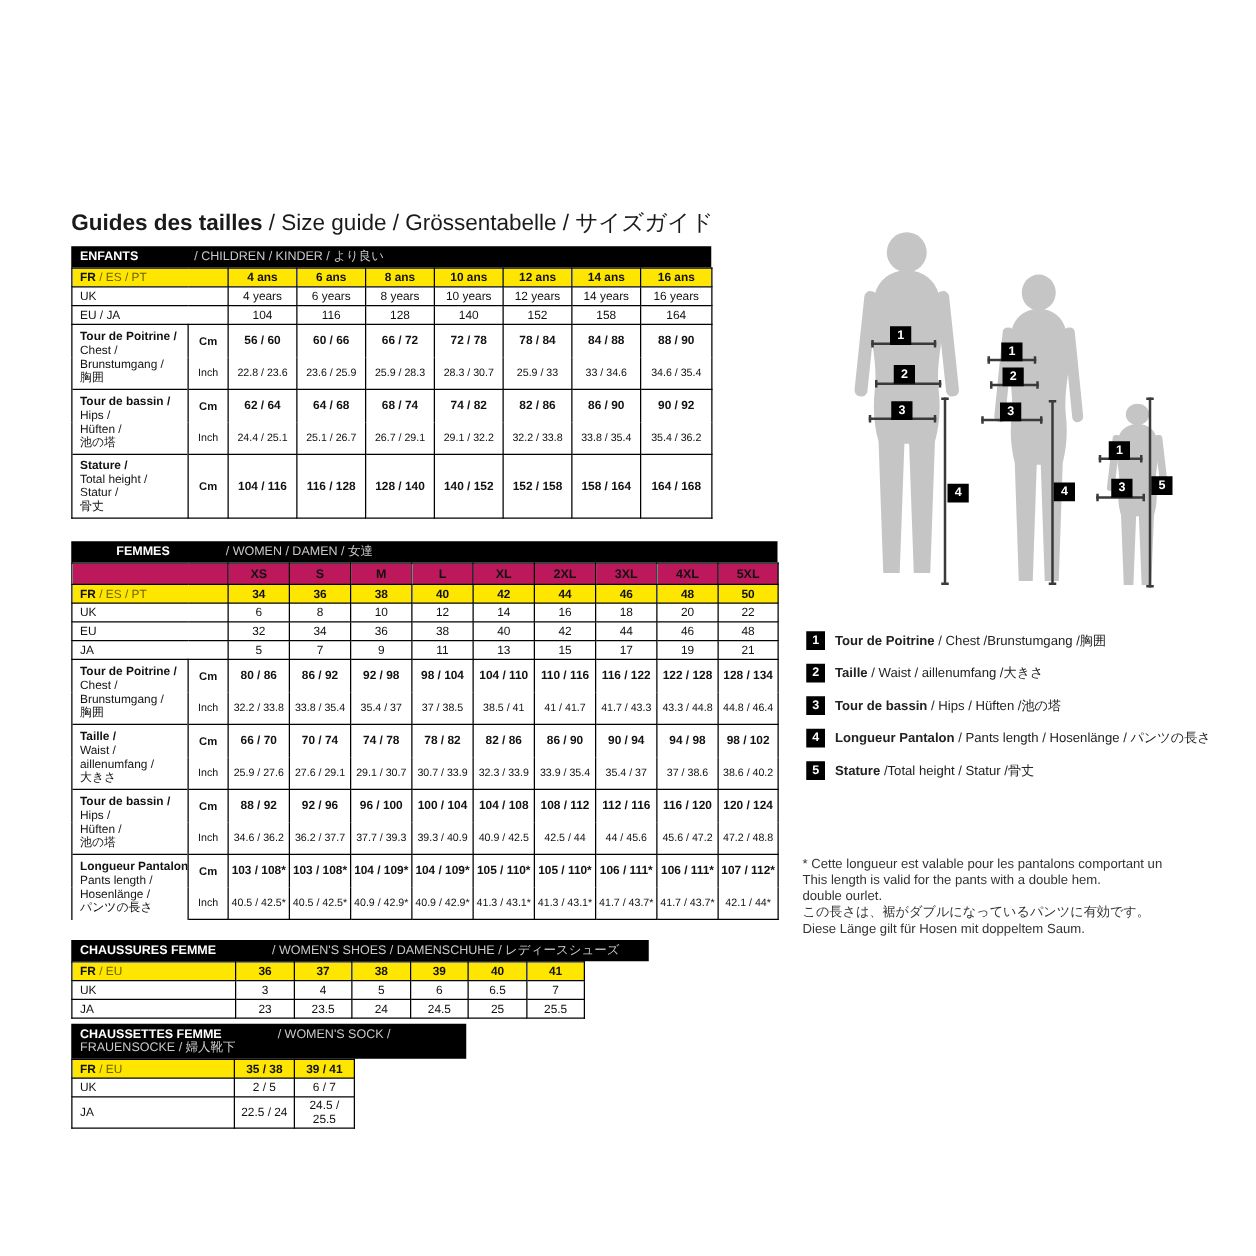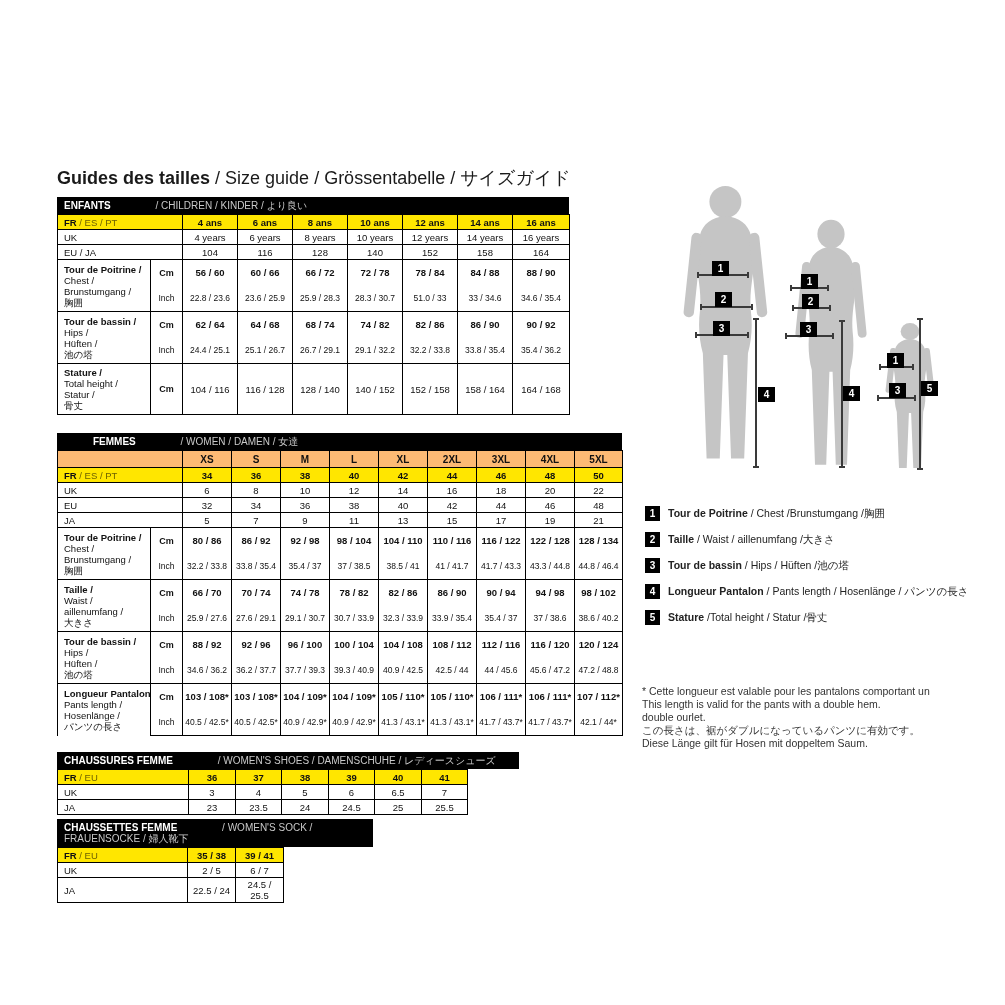--- a/index.html
+++ b/index.html
@@ -14,28 +14,28 @@
   .tblock{position:absolute;left:57px;}
   .tbar{background:#000;color:#fff;font-size:10px;padding:3px 0 3px 7px;line-height:11px;box-sizing:border-box;}
   .tbar .b{font-weight:bold;color:#fff;}
   .tbar .r{color:#c9c9c9;margin-left:42px;}
   table{border-collapse:collapse;table-layout:fixed;}
   td{border:1px solid #000;font-size:9.5px;color:#111;text-align:center;vertical-align:middle;padding:1px 2px;overflow:hidden;box-sizing:border-box;}
   td.lab{text-align:left;padding-left:6px;}
   tr.yellow td{background:#ffe600;font-weight:bold;height:15px;}
   tr.yellow td.lab .r{font-weight:normal;color:#6e6200;}
   tr.plain td{height:15px;background:#fff;}
-  tr.sizes td{font-weight:bold;font-size:10px;height:17px;background:#fdba74;}
+  tr.sizes td{font-weight:bold;font-size:10px;height:17px;background:#be185d;}
   td.unit{font-weight:bold;font-size:9px;}
   td.unit.inch{font-weight:normal;font-size:8.5px;}
   tr.cmrow td{height:26px;border-bottom:none;}
   tr.inchrow td{height:26px;border-top:none;font-size:8.5px;}
   tr.cmrow td.val{font-weight:bold;margin-left:42px;}
   tr.single td{height:46px;}
-  tr.single td.val{font-weight:normal;}
+  tr.single td.val{font-weight:bold;}
   td.mlabel{line-height:11px;padding-top:3px;padding-bottom:3px;}
   td.mlabel .l0{font-weight:bold;}
   td.mlabel div{white-space:nowrap;}
 
   
   .figures{position:absolute;left:655px;top:182px;width:340px;height:295px;}
   .figures svg{position:absolute;left:0;top:0;}
   .mline{position:absolute;height:2px;background:#3a3a3a;}
   .mline:before,.mline:after{content:"";position:absolute;top:-2px;width:2px;height:6px;background:#3a3a3a;}
   .mline:before{left:0;}
@@ -124,21 +124,21 @@
             <td class="val">78 / 84</td>
             <td class="val">84 / 88</td>
             <td class="val">88 / 90</td>
           </tr>
           <tr class="inchrow">
             <td class="unit inch">Inch</td>
             <td>22.8 / 23.6</td>
             <td>23.6 / 25.9</td>
             <td>25.9 / 28.3</td>
             <td>28.3 / 30.7</td>
-            <td>51.0 / 33</td>
+            <td>25.9 / 33</td>
             <td>33 / 34.6</td>
             <td>34.6 / 35.4</td>
           </tr>
           <tr class="cmrow">
             <td class="lab mlabel" rowspan="2">
               <div class="l0">Tour de bassin /</div>
               <div>Hips /</div>
               <div>Hüften /</div>
               <div>池の塔</div>
             </td>

